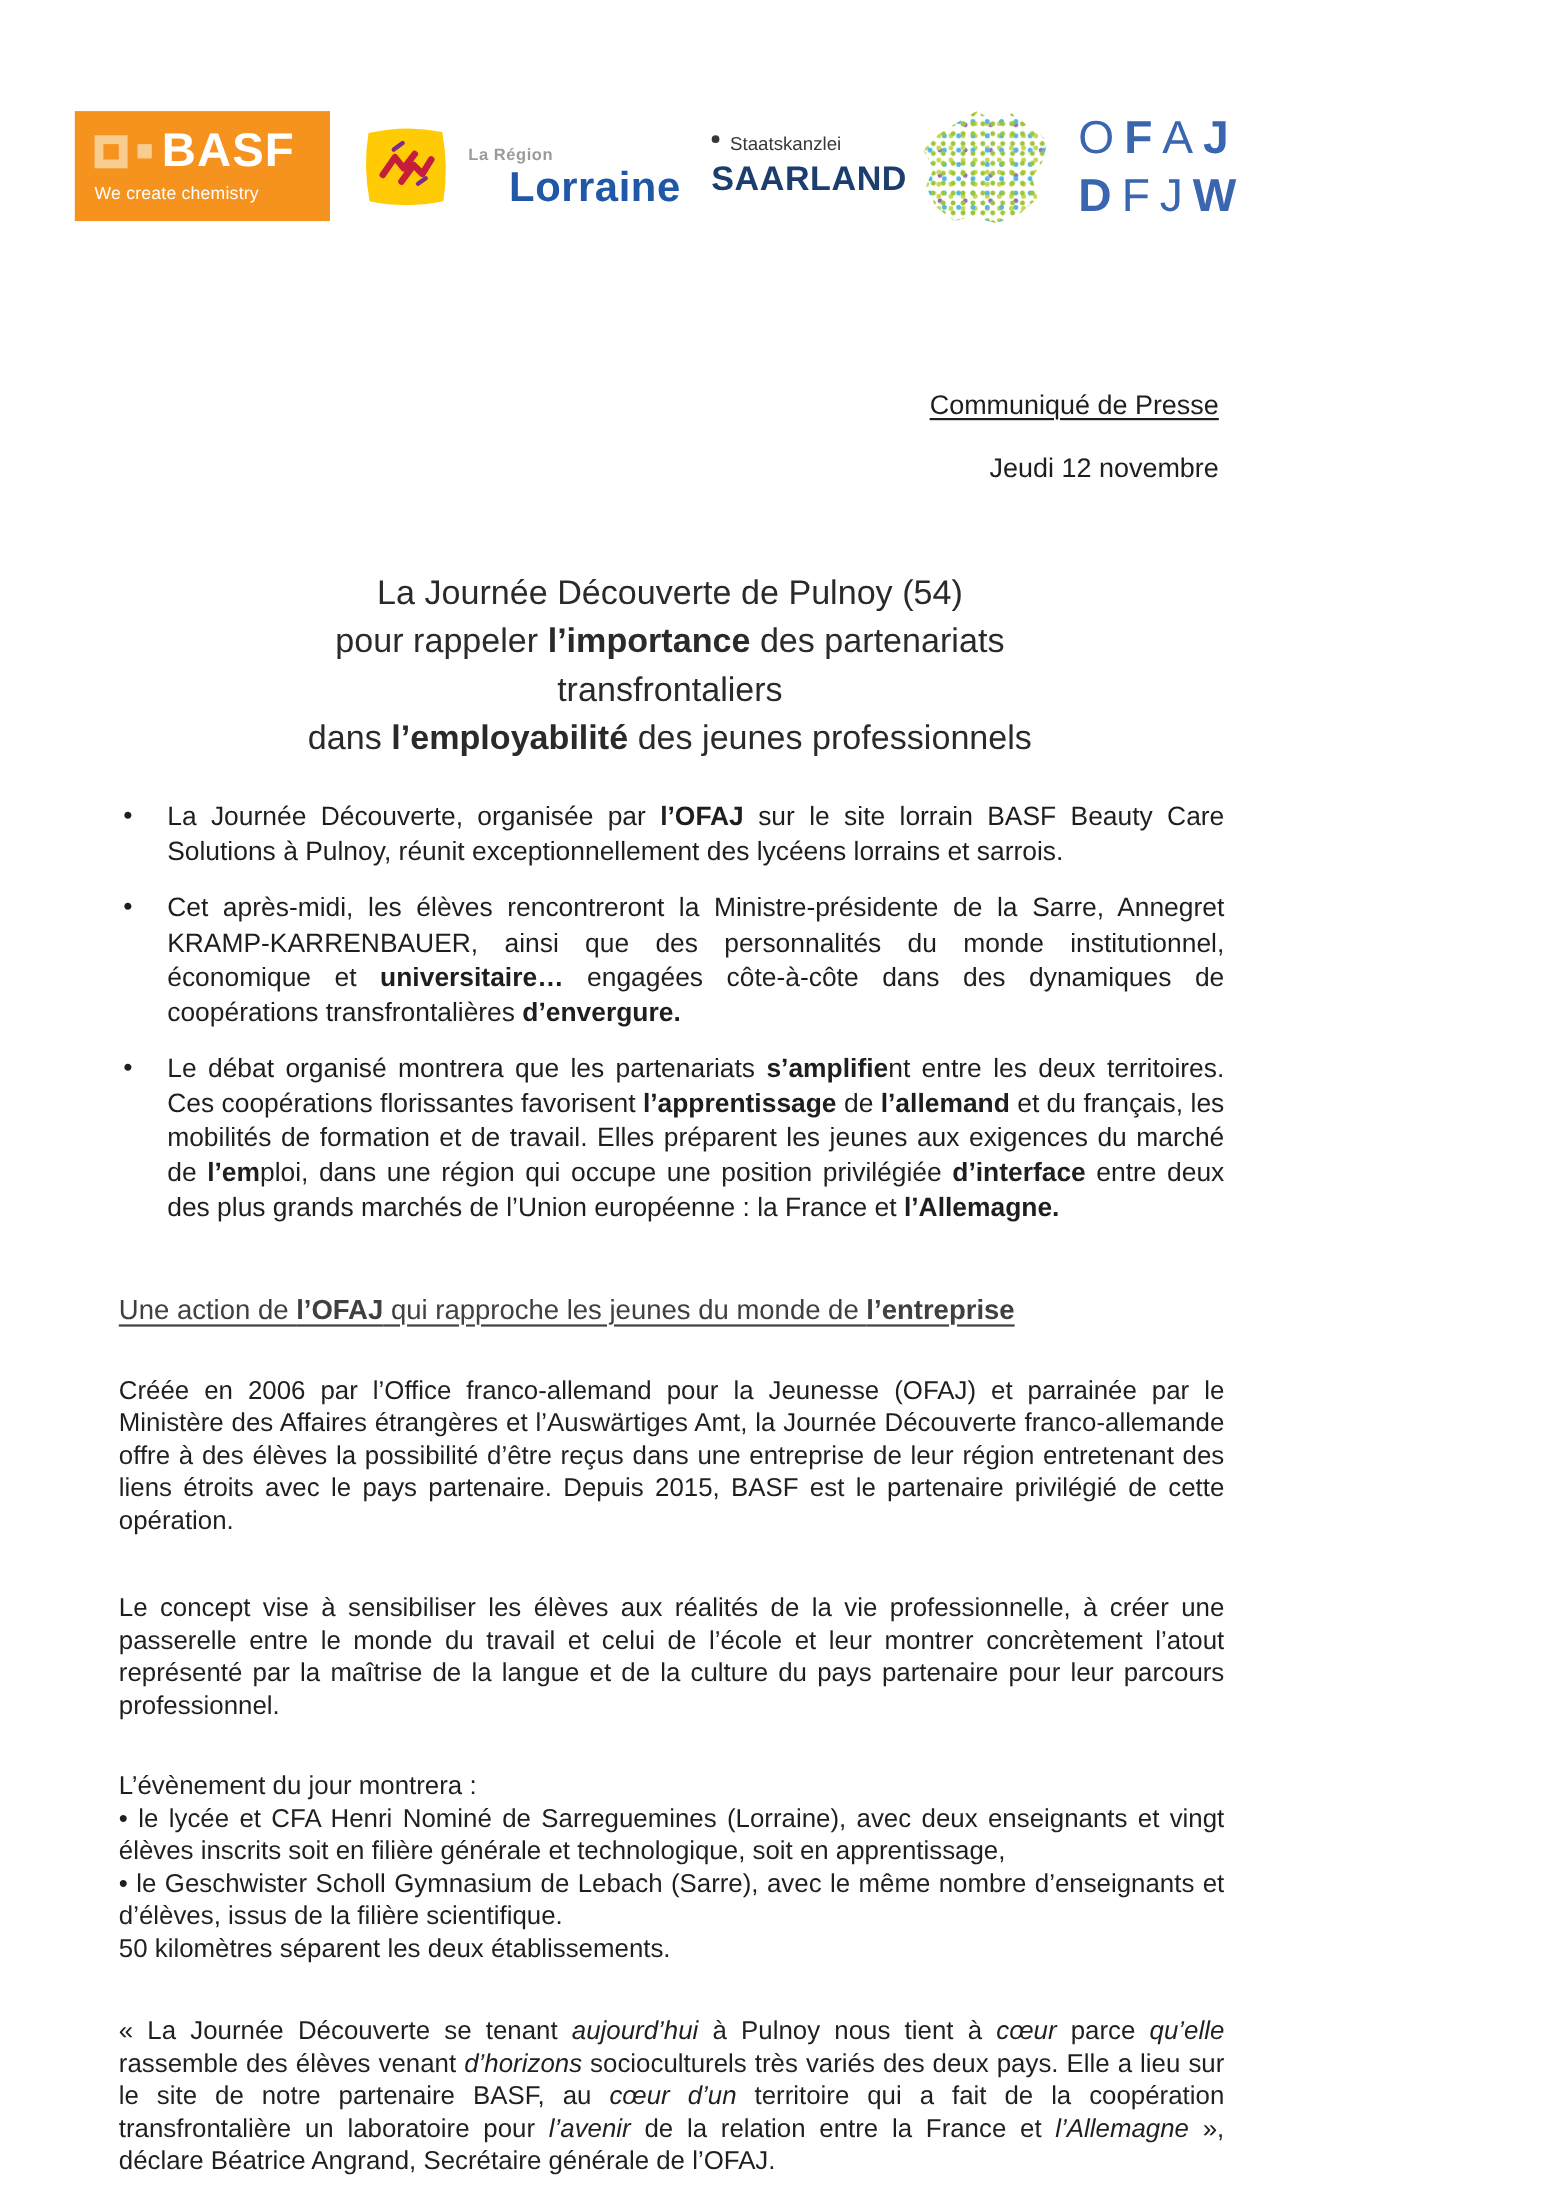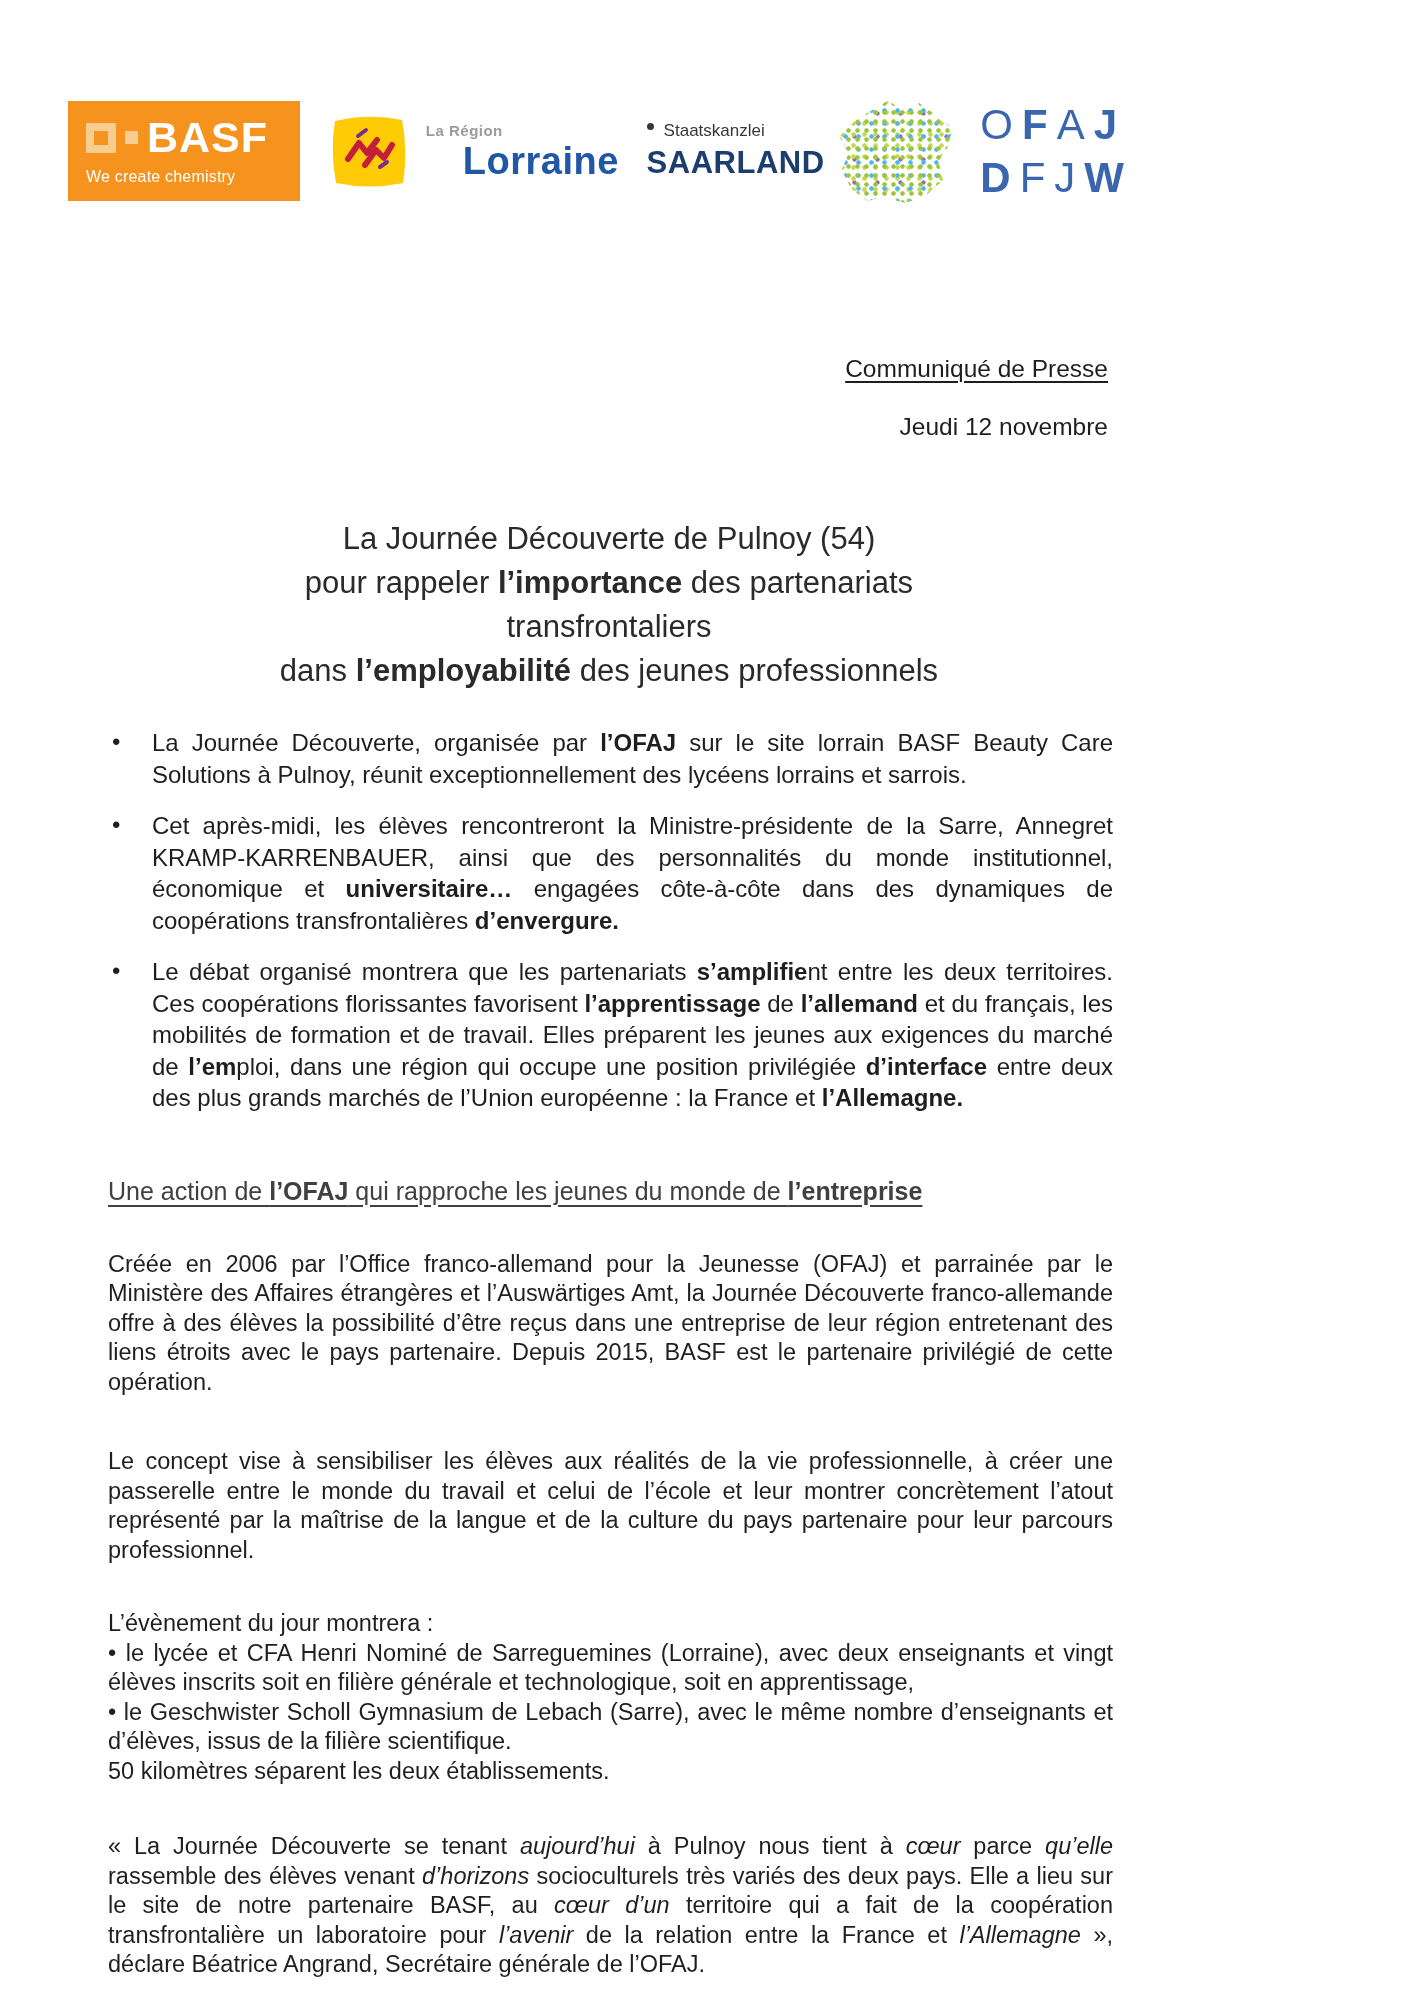--- a/index.html
+++ b/index.html
@@ -19,21 +19,21 @@
   .basf-box{
     width:232px;height:100px;background:#F6921E;color:#fff;
     display:flex;flex-direction:column;justify-content:center;padding:0 0 0 18px;box-sizing:border-box;
   }
   .basf-mark-row{display:flex;align-items:center;gap:9px;}
   .basf-sq-outline{width:30px;height:30px;border:8px solid #F9CD8F;box-sizing:border-box;display:inline-block;}
   .basf-sq-solid{width:13px;height:13px;background:#F9CD8F;display:inline-block;}
   .basf-word{font-size:43px;font-weight:bold;letter-spacing:1px;line-height:1;}
   .basf-tagline{font-size:16px;margin-top:9px;letter-spacing:.2px;}
   
-  .lorraine{display:flex;align-items:center;gap:12px;}
+  .lorraine{display:flex;align-items:flex-end;gap:12px;}
   .lorraine-text{display:flex;flex-direction:column;line-height:1;}
   .lorraine-region{color:#9b9b98;font-size:15px;font-weight:bold;margin:0 0 4px 4px;letter-spacing:.5px;}
   .lorraine-name{color:#2057A7;font-size:38px;font-weight:bold;letter-spacing:.5px;margin-left:41px;}
   
   .saarland{display:flex;align-items:center;gap:10px;}
   .saar-text{display:flex;flex-direction:column;}
   .saar-top{display:flex;align-items:flex-start;gap:10px;color:#33383c;font-size:17px;}
   .saar-star{width:7px;height:7px;border-radius:50%;background:#33383c;display:inline-block;margin-top:2px;}
   .saar-name{color:#1C3E6E;font-size:31px;font-weight:bold;letter-spacing:.5px;margin-top:4px;}
   .saar-map{

